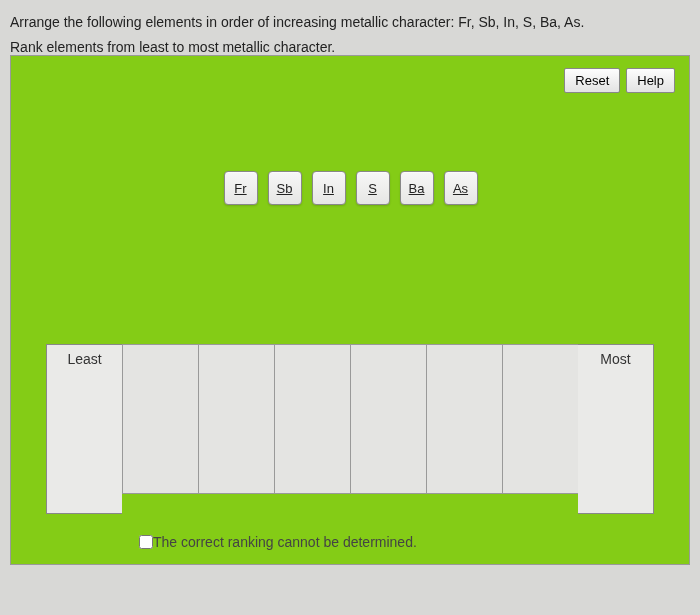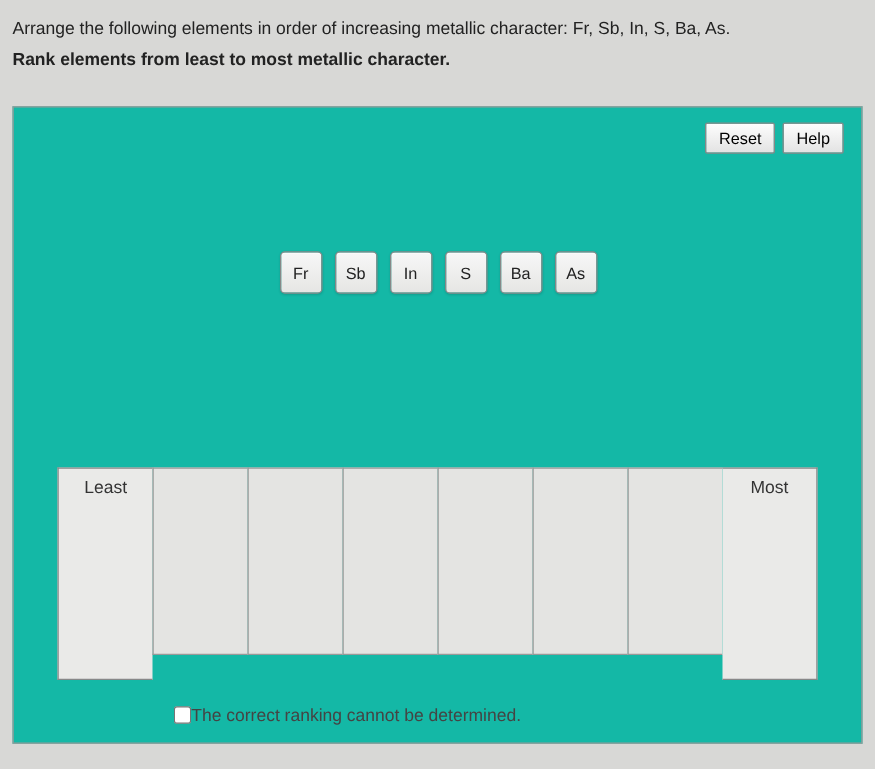--- a/index.html
+++ b/index.html
@@ -13,27 +13,27 @@
       color: #222;
     }
     .question-text {
       line-height: 1.5;
       margin-bottom: 4px;
     }
     .elements-list {
       font-family: Liberation Sans, sans-serif;
     }
     .instruction {
-      font-weight: bold;
-      margin-bottom: 30px;
+      font-weight: normal;
+      margin-bottom: 0;
       margin-top: 6px;
     }
     .panel {
       border: 1px solid #999;
-      background: #14b8a6;
+      background: #84cc16;
       padding: 10px 12px 12px 13px;
       position: relative;
       height: 510px;
     }
     .buttons-row {
       position: absolute;
       top: 12px;
       right: 14px;
       display: flex;
       gap: 6px;
@@ -58,20 +58,21 @@
       height: 34px;
       border: 1px solid #888;
       background: linear-gradient(#f7f7f7, #e6e6e4);
       border-radius: 4px;
       display: flex;
       align-items: center;
       justify-content: center;
       font-size: 13px;
       cursor: move;
       box-shadow: inset 0 1px 0 rgba(255,255,255,0.6), 0 1px 2px rgba(0,0,0,0.15);
+      text-decoration: underline;
     }
     .ranking-area {
       position: absolute;
       bottom: 50px;
       left: 50%;
       transform: translateX(-50%);
       display: flex;
       align-items: stretch;
     }
     .label-box {

